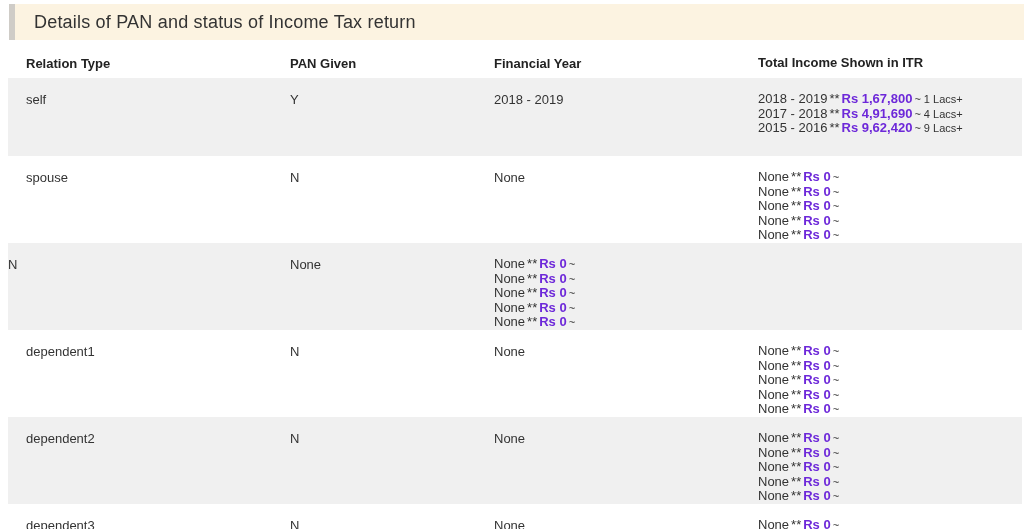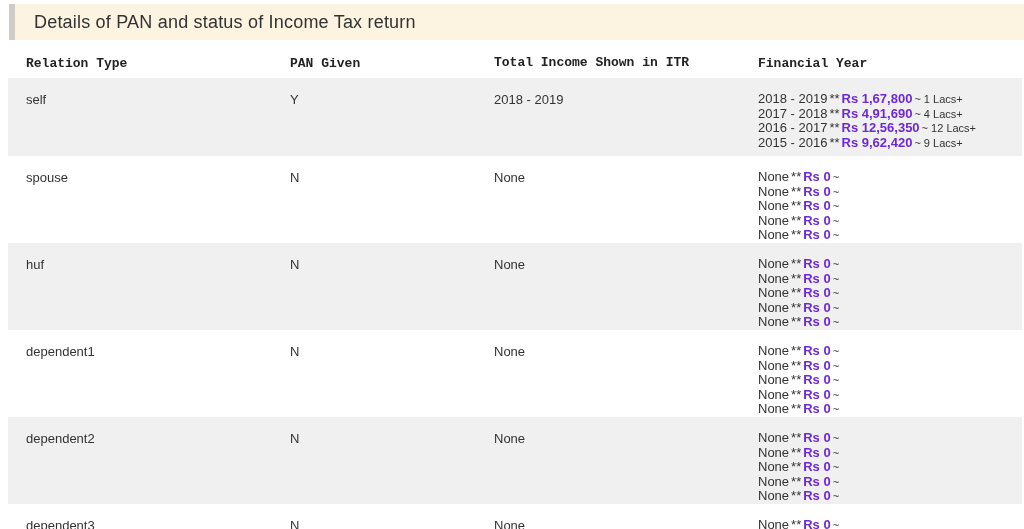--- a/index.html
+++ b/index.html
@@ -29,21 +29,21 @@
     margin:0;font-size:18px;font-weight:400;color:var(--text);
     letter-spacing:.2px;
   }
   .itr-table{margin:0 2px 0 8px;}
   .thead,.tr{
     display:grid;
     grid-template-columns:282px 204px 264px auto;
   }
   .thead{
     padding:16px 0 7px 0;
-    font-size:13px;font-weight:bold;color:#222;font-family:Liberation Mono, monospace;
+    font-size:13px;font-weight:bold;color:#222;
   }
   .th.col-relation,.td.col-relation{padding-left:18px;}
   .tr{
     min-height:78px;
     padding-top:14px;
     font-size:13px;
   }
   .tr:nth-child(odd){background:var(--row-alt-bg);}
   .td{line-height:15px;}
   .col-income{line-height:14.6px;}
@@ -58,34 +58,33 @@
 <div class="page">
 
   <div class="title-band">
     <h1>Details of PAN and status of Income Tax return</h1>
   </div>
 
   <div class="itr-table">
     <div class="thead">
       <div class="th col-relation">Relation Type</div>
       <div class="th col-pan">PAN Given</div>
+      <div class="th col-fy">Financial Year</div>
       <div class="th col-income">Total Income Shown in ITR</div>
-      <div class="th col-fy">Financial Year</div>
     </div>
     <div class="tbody">
   <div class="tr">
     <div class="td col-relation">self</div>
     <div class="td col-pan">Y</div>
     <div class="td col-fy">2018 - 2019</div>
     <div class="td col-income">
   <div class="income-line"><span class="period">2018 - 2019</span><span class="stars">**</span><span class="amount">Rs 1,67,800</span><span class="approx">~ 1 Lacs+</span></div>
 
   <div class="income-line"><span class="period">2017 - 2018</span><span class="stars">**</span><span class="amount">Rs 4,91,690</span><span class="approx">~ 4 Lacs+</span></div>
 
-  <div class="income-line"><span class="period">2016 - 2017</span><span class="stars">**</span><span class="amount">Rs 12,56,350</span><span class="approx">~ 12 Lacs+</span></div>
 
   <div class="income-line"><span class="period">2015 - 2016</span><span class="stars">**</span><span class="amount">Rs 9,62,420</span><span class="approx">~ 9 Lacs+</span></div>
 
 </div>
   </div>
 
   <div class="tr">
     <div class="td col-relation">spouse</div>
     <div class="td col-pan">N</div>
     <div class="td col-fy">None</div>
@@ -96,21 +95,20 @@
 
   <div class="income-line"><span class="period">None</span><span class="stars">**</span><span class="amount">Rs 0</span><span class="approx">~</span></div>
 
   <div class="income-line"><span class="period">None</span><span class="stars">**</span><span class="amount">Rs 0</span><span class="approx">~</span></div>
 
   <div class="income-line"><span class="period">None</span><span class="stars">**</span><span class="amount">Rs 0</span><span class="approx">~</span></div>
 </div>
   </div>
 
   <div class="tr">
-    <div class="td col-relation">huf</div>
     <div class="td col-pan">N</div>
     <div class="td col-fy">None</div>
     <div class="td col-income">
   <div class="income-line"><span class="period">None</span><span class="stars">**</span><span class="amount">Rs 0</span><span class="approx">~</span></div>
 
   <div class="income-line"><span class="period">None</span><span class="stars">**</span><span class="amount">Rs 0</span><span class="approx">~</span></div>
 
   <div class="income-line"><span class="period">None</span><span class="stars">**</span><span class="amount">Rs 0</span><span class="approx">~</span></div>
 
   <div class="income-line"><span class="period">None</span><span class="stars">**</span><span class="amount">Rs 0</span><span class="approx">~</span></div>

